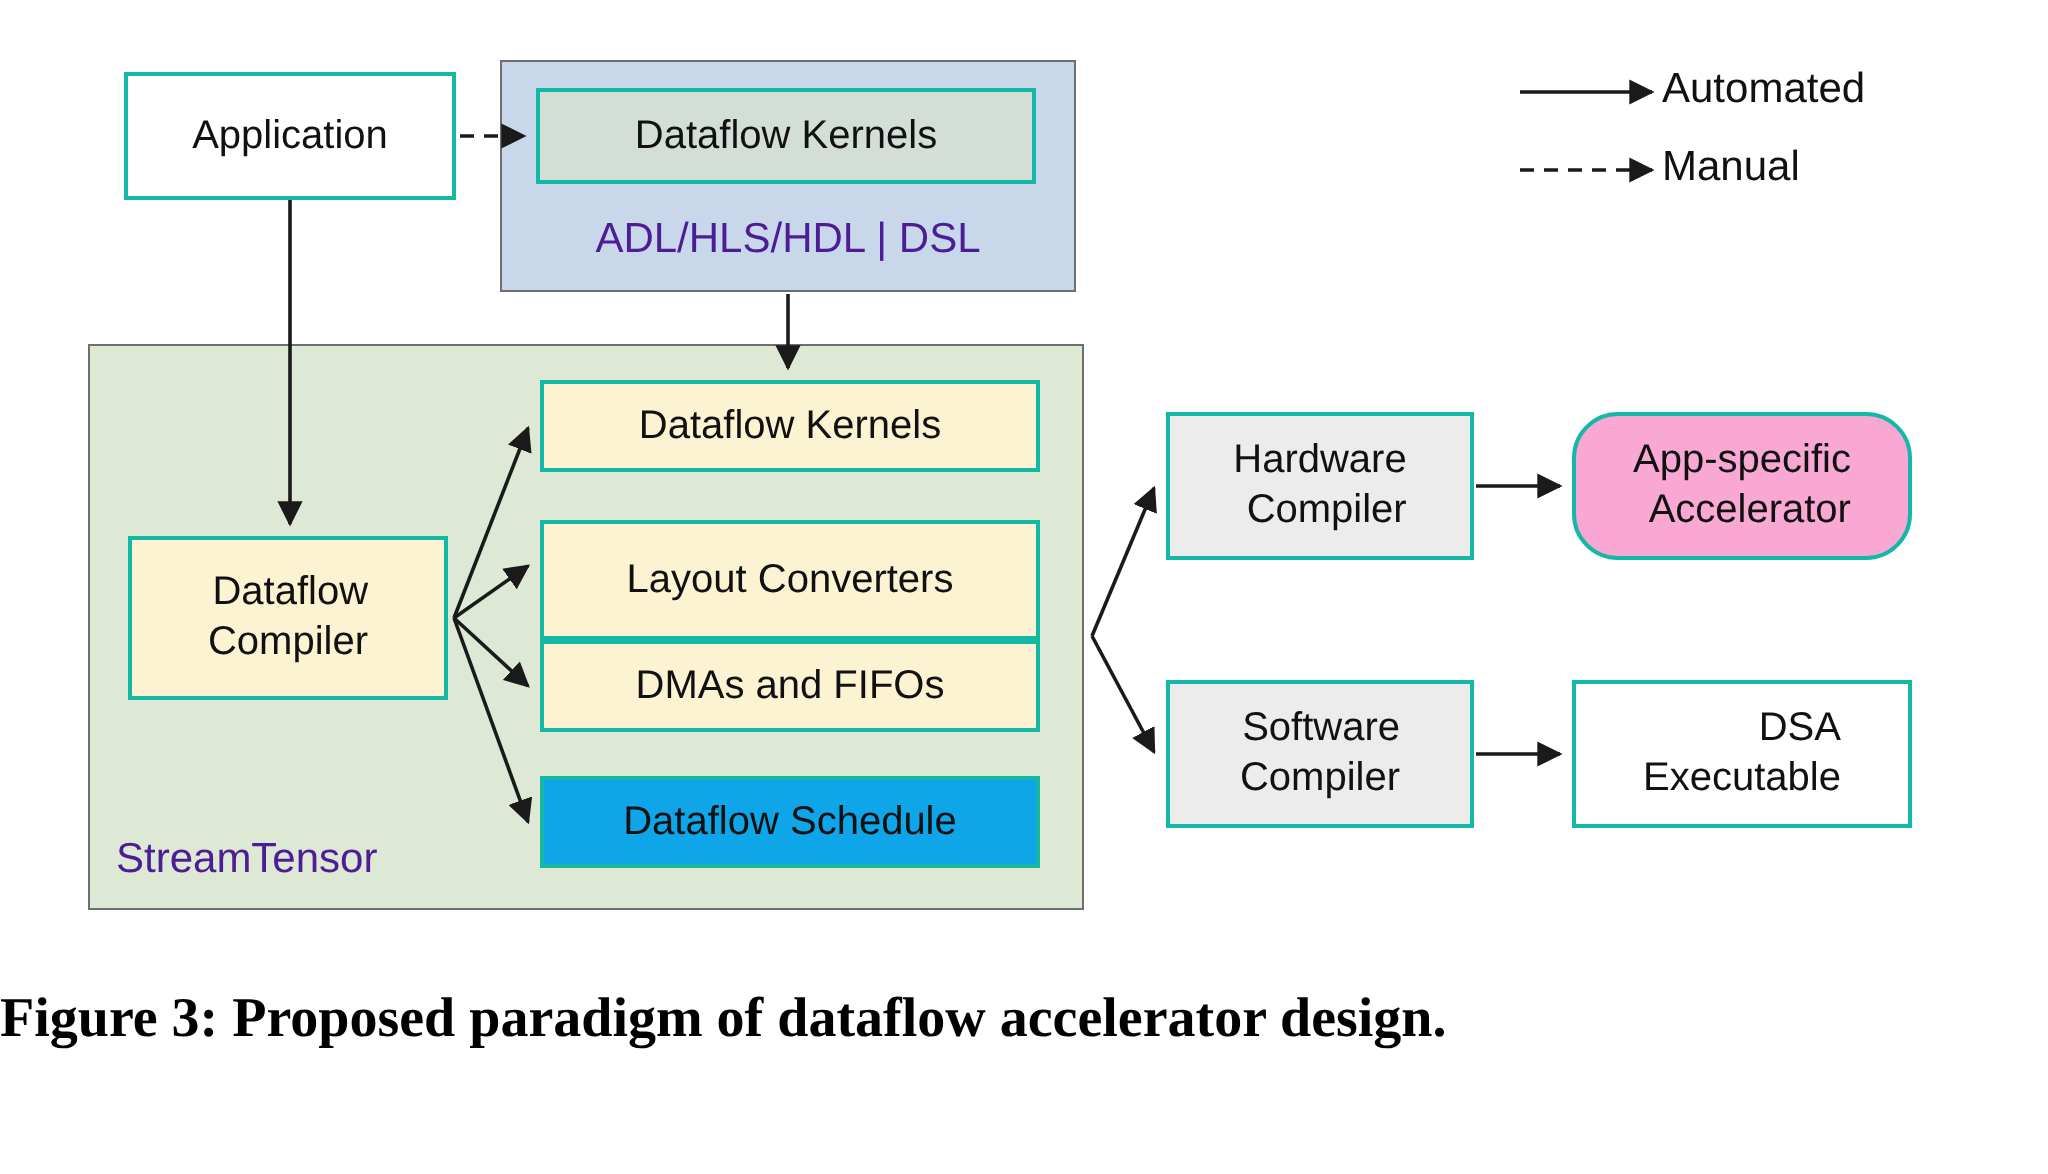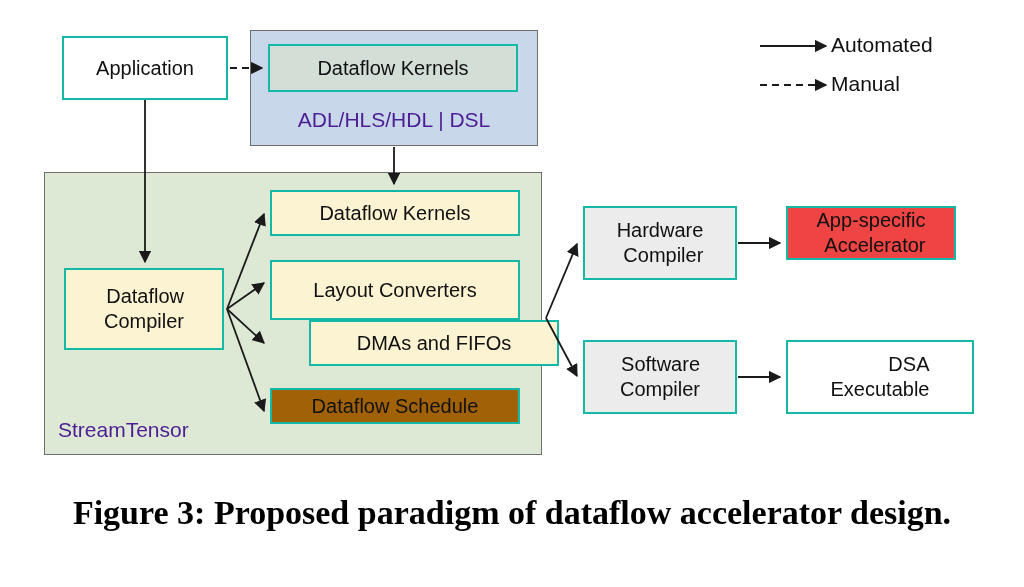--- a/index.html
+++ b/index.html
@@ -7,22 +7,22 @@
   .canvas { position:relative; width:1024px; height:587px; background:#ffffff; overflow:hidden; }
   .container-box { position:absolute; border:1.5px solid #6f6f6f; }
   .node {
     position:absolute; display:flex; align-items:center; justify-content:center;
     text-align:right; white-space:pre-line; border:2px solid #14b8a6;
     font-size:20px; line-height:1.25; color:#111; background:#ffffff;
   }
   .plain-label { position:absolute; color:#4c1d95; font-size:21px; }
   .legend-label { position:absolute; font-size:21px; color:#111; }
   .caption {
-    position:absolute; left:0; right:0; top:494px; text-align:center;
-    font-family:"Liberation Serif", serif; font-weight:700; font-size:34px; color:#000;
+    position:absolute; left:0; right:0; top:494px; 
+    font-family:"Liberation Serif", serif; font-weight:700; font-size:28px; color:#000;
   }
   .arrows { position:absolute; left:0; top:0; width:100%; height:100%; pointer-events:none; }
   .arrows line { stroke:#1a1a1a; stroke-width:1.8; }
   .arrows line.dashed { stroke-dasharray:7 5; }
 </style>
 </head>
 <body>
 
 <div class="canvas">
 
@@ -36,36 +36,36 @@
 
   <div class="plain-label" style="left:250px; top:98px; width:288px; height:44px; display:flex; align-items:center; justify-content:center;">ADL/HLS/HDL | DSL</div>
 
   <div class="node" style="left: 64px; top: 268px; width: 160px; height: 82px; background-color: rgb(252, 243, 210);">Dataflow
 Compiler</div>
 
   <div class="node" style="left: 270px; top: 190px; width: 250px; height: 46px; background-color: rgb(252, 243, 210);">Dataflow Kernels</div>
 
   <div class="node" style="left: 270px; top: 260px; width: 250px; height: 60px; background-color: rgb(252, 243, 210);">Layout Converters</div>
 
-  <div class="node" style="left: 270px; top: 320px; width: 250px; height: 46px; background-color: rgb(252, 243, 210); margin-left: 39px;">DMAs and FIFOs</div>
+  <div class="node" style="left: 270px; top: 320px; width: 250px; height: 46px; background-color: rgb(252, 243, 210);">DMAs and FIFOs</div>
 
-  <div class="node" style="left: 270px; top: 388px; width: 250px; height: 36px; background-color: #a16207;">Dataflow Schedule</div>
+  <div class="node" style="left: 270px; top: 388px; width: 250px; height: 46px; background-color: #0ea5e9;">Dataflow Schedule</div>
 
   <div class="plain-label" style="left:58px; top:418px;">StreamTensor</div>
 
   <div class="node" style="left: 583px; top: 206px; width: 154px; height: 74px; background-color: rgb(236, 236, 236);">Hardware
 Compiler</div>
 
-  <div class="node" style="left: 786px; top: 206px; width: 170px; height: 54px; background-color: #ef4444;">App-specific
+  <div class="node" style="left: 786px; top: 206px; width: 170px; height: 74px; background-color: #f9a8d4; border-radius: 23px;">App-specific
 Accelerator</div>
 
   <div class="node" style="left: 583px; top: 340px; width: 154px; height: 74px; background-color: rgb(236, 236, 236);">Software
 Compiler</div>
 
-  <div class="node" style="left: 786px; top: 340px; width: 188px; height: 74px; background-color: rgb(255, 255, 255);">DSA
+  <div class="node" style="left: 786px; top: 340px; width: 170px; height: 74px; background-color: rgb(255, 255, 255);">DSA
 Executable</div>
 
   <div class="legend-label" style="left:831px; top:33px;">Automated</div>
   <div class="legend-label" style="left:831px; top:72px;">Manual</div>
 
   <div class="caption">Figure 3: Proposed paradigm of dataflow accelerator design.</div>
 
   <svg class="arrows" viewBox="0 0 1024 587">
     <defs>
       <marker id="arrow" viewBox="0 0 10 10" refX="9" refY="5" markerWidth="7" markerHeight="7" orient="auto-start-reverse">

